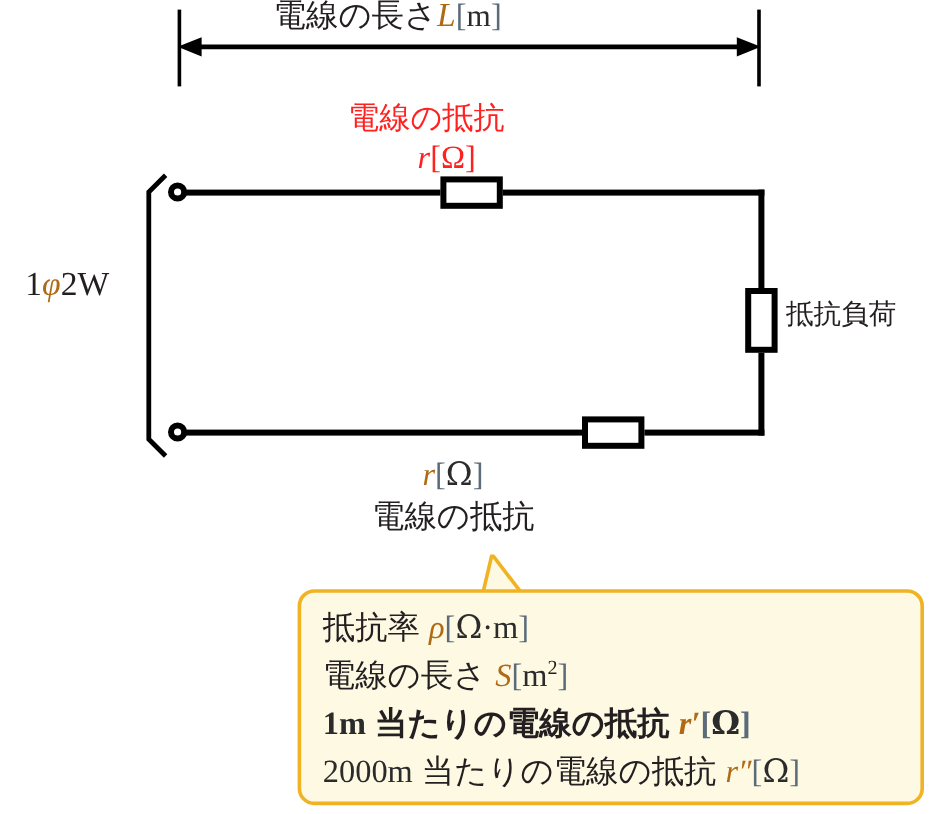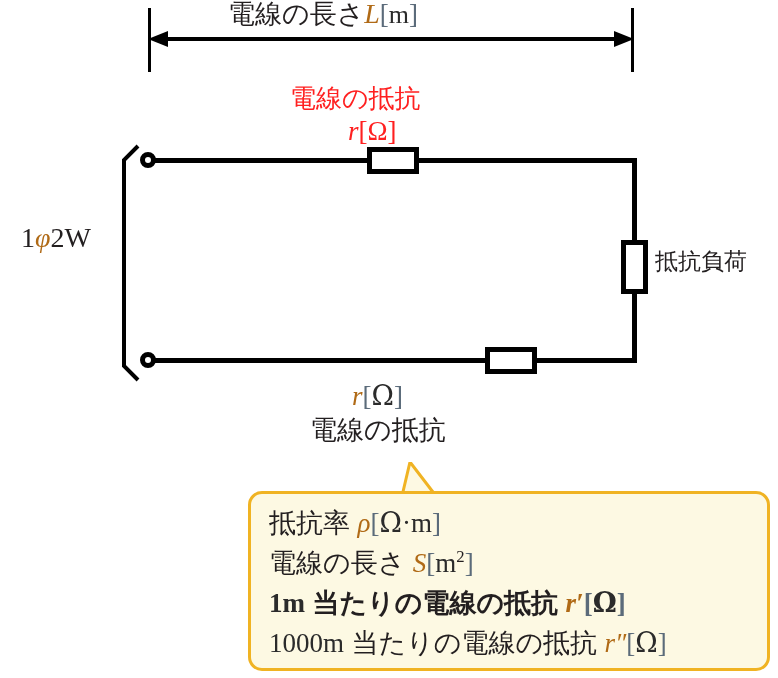--- a/index.html
+++ b/index.html
@@ -262,18 +262,18 @@
 
     <div class="cl" id="cl2">
       <span>電線の長さ </span><span class="m">S</span><span class="bk">[</span><span class="mu">m</span><sup>2</sup><span class="bk">]</span>
     </div>
 
     <div class="cl" id="cl3">
       <span class="mu">1</span><span class="mu">m</span><span> 当たりの電線の抵抗 </span><span class="m">r′</span><span class="bk">[</span><span class="og">Ω</span><span class="bk">]</span>
     </div>
 
     <div class="cl" id="cl4">
-      <span class="mu">1000</span><span class="mu">m</span><span> 当たりの電線の抵抗 </span><span class="m">r″</span><span class="bk">[</span><span class="og">Ω</span><span class="bk">]</span>
+      <span class="mu">2000</span><span class="mu">m</span><span> 当たりの電線の抵抗 </span><span class="m">r″</span><span class="bk">[</span><span class="og">Ω</span><span class="bk">]</span>
     </div>
 
   </div>
 
 </div>
 
 </body></html>

